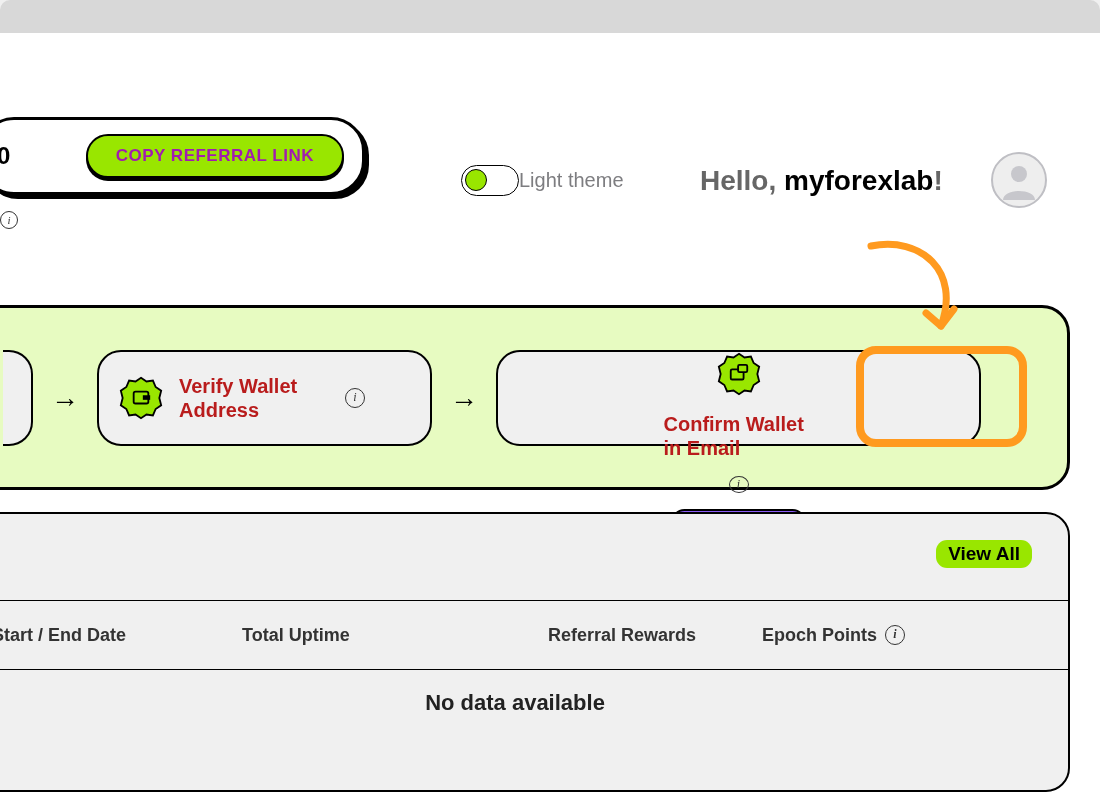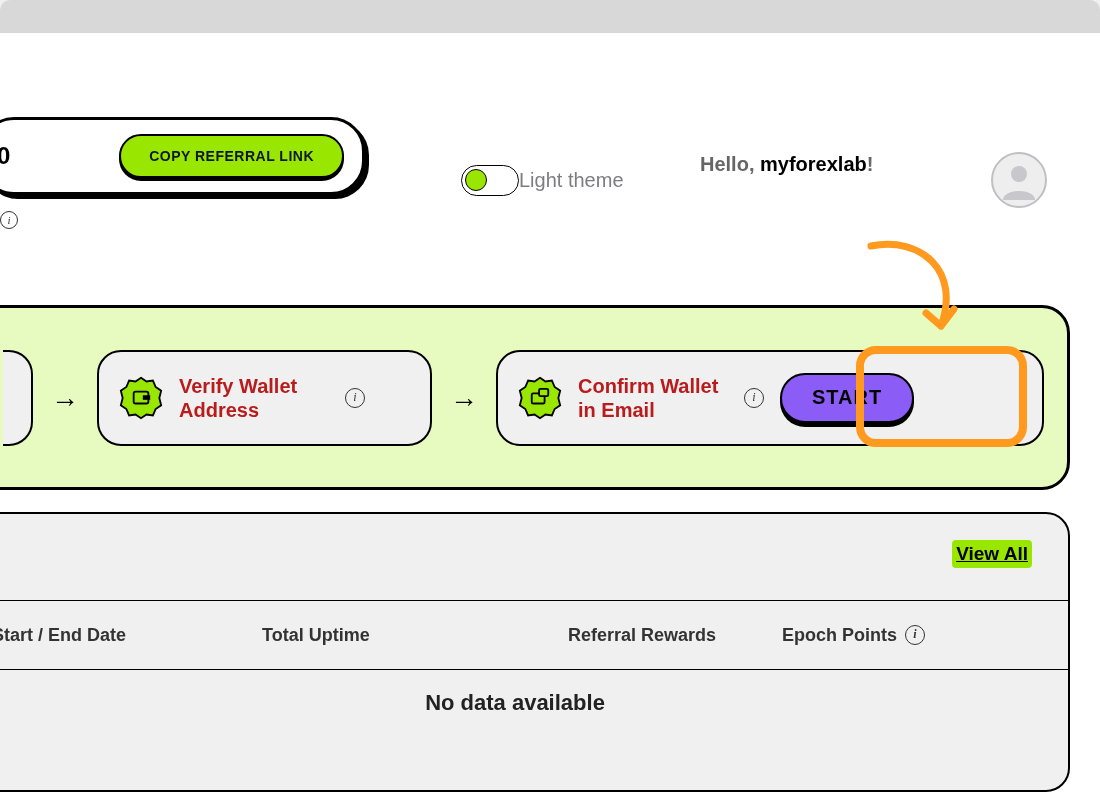--- a/index.html
+++ b/index.html
@@ -50,26 +50,26 @@
   }
   .copy-referral-btn {
     background: #99e600;
     border: 2px solid #000;
     border-radius: 26px;
     height: 44px;
     display: flex;
     align-items: center;
     justify-content: center;
     padding: 0 28px;
-    font-size: 14px;
+    font-size: 17px;
     font-weight: 800;
     letter-spacing: 0.5px;
     cursor: pointer;
     box-shadow: 0 3px 0 #000;
-    color:#0f172a;
+    color:#a21caf;
   }
   .info-small {
     position: absolute;
     left: 0;
     top: 178px;
     width:18px;height:18px;
     border:1.5px solid #333;border-radius:50%;
     font-size:11px;display:flex;align-items:center;justify-content:center;
     color:#333; font-style: italic; font-family: Georgia, serif;
   }
@@ -86,22 +86,22 @@
   }
   .toggle .knob {
     width:22px;height:22px;border-radius:50%;
     background:#99e600;border:1.5px solid #000;
     position:absolute;left:3px;top:3px;
   }
   .theme-label { font-size:20px; color:#7d7d80; font-weight:500; }
 
   .hello-text {
     position:absolute;
-    top: 120px; left: 700px;
-    font-size: 20px;
+    top: 132px; left: 700px;
+    font-size: 28px;
     color:#666;
     font-weight:600;
   }
   .hello-text .username { color:#000; font-weight:700; }
 
   .avatar {
     position:absolute;
     top:119px; left:991px;
     width:56px;height:56px;border-radius:50%;
     border:2px solid #bfbfc4;
@@ -147,21 +147,21 @@
   .step-title {
     font-size:20px;font-weight:700;line-height:1.2;color:#b91c1c;
     width:150px;
   }
   .info-circ {
     width:20px;height:20px;border:1.5px solid #333;border-radius:50%;
     display:flex;align-items:center;justify-content:center;
     font-size:12px;color:#333;font-style:italic;font-family:Georgia,serif;
     cursor:pointer;
   }
-  .step-card.confirm { width:548px; }
+  .step-card.confirm { width:485px;flex-direction:column; }
   .step-card.verify { width:335px; }
   .step-card.cutoff { width:30px; padding:0; border-left:none; border-radius:0 24px 24px 0; }
 
   .start-btn {
     background:#8b5cf6;
     border:2.5px solid #000;
     border-radius:26px;
     height:50px;
     padding:0 30px;
     font-size:20px;font-weight:800;
@@ -198,37 +198,36 @@
     border:2.5px solid #000;
     border-radius:24px;
     padding:24px 28px;
   }
   .view-all {
     position:absolute;
     right:36px; top:26px;
     background:#99e600;
     color:#000;
     font-size:19px;font-weight:800;
-    text-decoration:underline;
-    padding:3px 4px;
-    border-radius:4px;
+    padding:3px 12px;
+    border-radius:11px;
     cursor:pointer;
   }
   .table-head {
     position:absolute;
     top:86px; left:0; right:0;
     border-top:1.5px solid #000;
     border-bottom:1.5px solid #000;
     height:70px;
     display:flex;align-items:center;
     padding-left:30px;
     font-size:18px;font-weight:700;color:#333;
   }
   .col1{width:250px;}
-  .col2{width:240px;margin-left:20px;}
+  .col2{width:240px;}
   .col3{width:280px;text-align:center;}
   .col4{width:200px;display:flex;gap:8px;}
   .no-data {
     position:absolute;
     top:176px; left:0; right:0;
     text-align:center;
     font-size:22px;
     font-weight:700;
     color:#222;
   }

